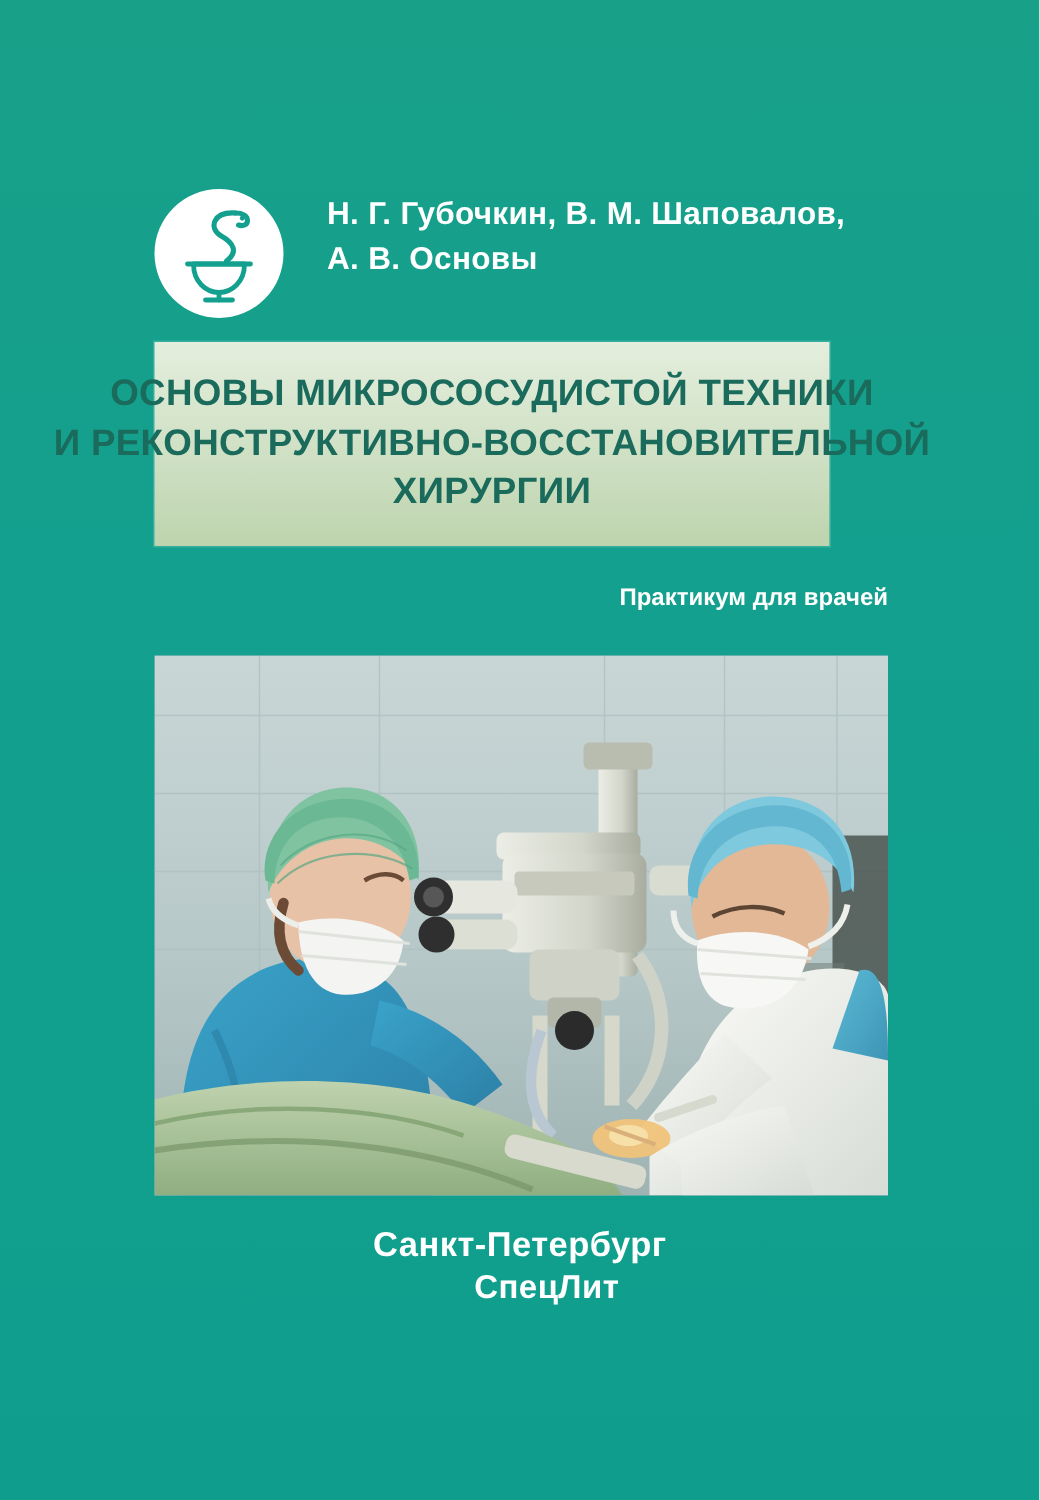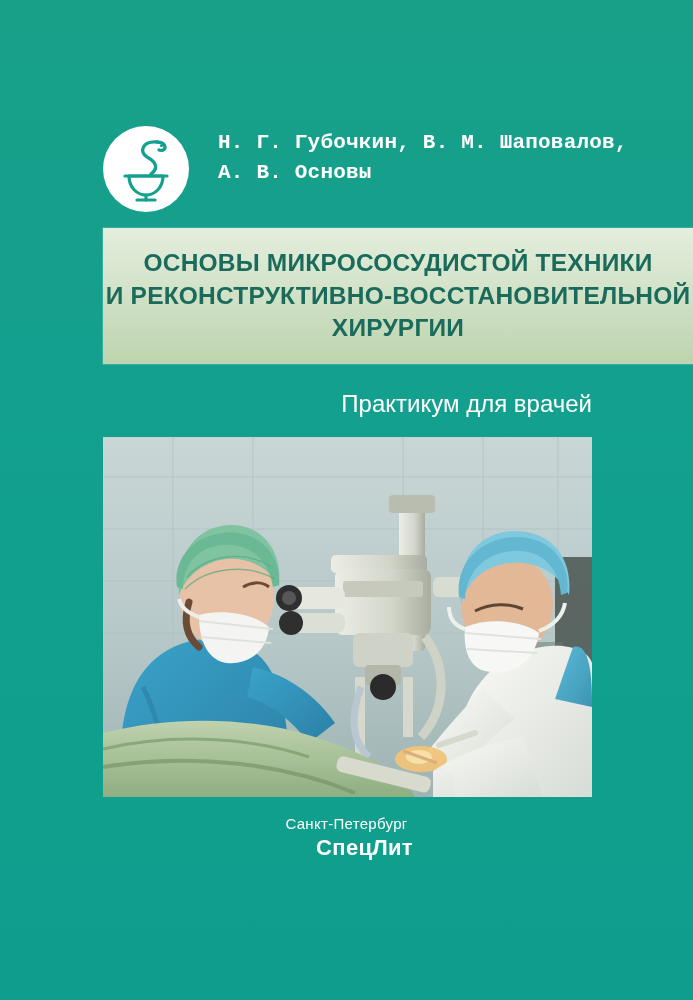--- a/index.html
+++ b/index.html
@@ -23,21 +23,20 @@
   }
   
   .top-block {
     position: absolute;
     left: 0;
     top: 120px;
     width: 619px;
     height: 100px;
     display: flex;
     align-items: flex-start;
-    font-family: Liberation Mono, monospace;
   }
   .emblem {
     position: absolute;
     left: 103px;
     top: 6px;
     width: 86px;
     height: 86px;
     border-radius: 50%;
     background: #ffffff;
     display: flex;
@@ -56,21 +55,21 @@
     line-height: 1.45;
     letter-spacing: 0.2px;
   }
   .authors div { white-space: nowrap; }
 
   
   .title-panel {
     position: absolute;
     left: 103px;
     top: 228px;
-    width: 590px;
+    width: 450px;
     height: 136px;
     background: linear-gradient(180deg, #e4eedd 0%, #cfe0c4 55%, #bdd4ae 100%);
     display: flex;
     align-items: center;
     justify-content: center;
     box-shadow: 0 0 0 1px rgba(255,255,255,0.15);
   }
   .title-text {
     color: #1a6b5c;
     font-size: 24.5px;
@@ -84,22 +83,22 @@
   .title-text .ln { display: block; white-space: nowrap; }
 
   
   .subtitle {
     position: absolute;
     left: 103px;
     top: 390px;
     width: 489px;
     text-align: right;
     color: #ffffff;
-    font-size: 24px;
-    font-weight: normal;
+    font-size: 16px;
+    font-weight: bold;
     padding-right: 2px;
   }
 
   
   .photo {
     position: absolute;
     left: 103px;
     top: 437px;
     width: 489px;
     height: 360px;
@@ -111,22 +110,22 @@
   
   .footer {
     position: absolute;
     left: 0;
     top: 815px;
     width: 693px;
     text-align: center;
     color: #ffffff;
   }
   .city {
-    font-size: 15px;
-    font-weight: normal;
+    font-size: 23px;
+    font-weight: bold;
     line-height: 1.25;
     letter-spacing: 0.3px;
   }
   .publisher {
     font-size: 22px;
     font-weight: bold;
     line-height: 1.25;
     letter-spacing: 0.3px;
     margin-left: 36px;
   }

